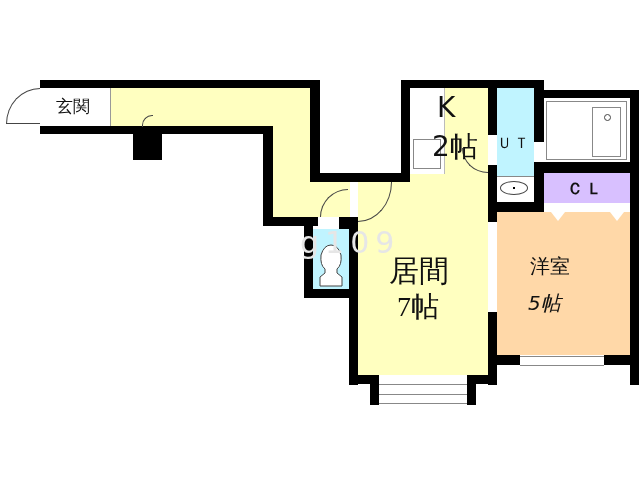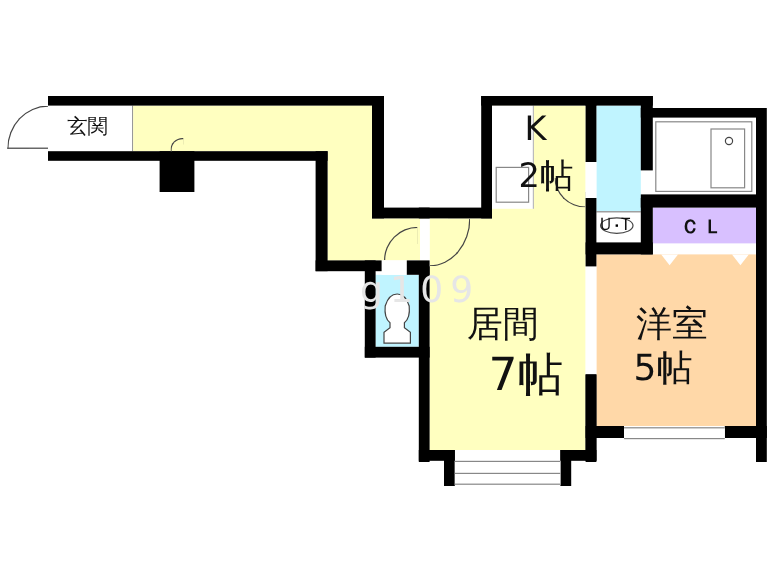--- a/index.html
+++ b/index.html
@@ -93,18 +93,18 @@
 
 <svg class="abs" style="left:316px;top:243px;" width="30" height="44" viewBox="0 0 30 44">
   <path d="M4 43 L4 34 L9 30 L9 26 Q4 22 5 12 Q8 2 15 2 Q22 2 25 12 Q26 22 21 26 L21 30 L26 34 L26 43 Z" fill="#fff" stroke="#444" stroke-width="1"></path>
 </svg>
 
 <div class="wm" style="left:300px;top:225px;">g109</div>
 
 <div class="lbl" style="left:56px;top:98px;font-size:17px;">玄関</div>
 <div class="lbl" style="left:437px;top:94px;font-size:28px;">K</div>
 <div class="lbl" style="left:432px;top:133px;font-size:28px;">2帖</div>
-<div class="lbl" style="left:497px;top:136px;font-size:15px;letter-spacing:2px;margin-top:44px;">ＵＴ</div>
+<div class="lbl" style="left:497px;top:136px;font-size:15px;letter-spacing:2px;">ＵＴ</div>
 <div class="lbl" style="left:567px;top:181px;font-size:16px;letter-spacing:3px;font-weight:bold;">ＣＬ</div>
 <div class="lbl" style="left:389px;top:256px;font-size:30px;">居間</div>
-<div class="lbl" style="left:407px;top:293px;font-size:38px;">7帖</div>
-<div class="lbl" style="left:530px;top:256px;font-size:30px;">洋室</div>
-<div class="lbl" style="left:528px;top:293px;font-size:30px;">5帖</div>
+<div class="lbl" style="left:397px;top:293px;font-size:28px;font-family:Liberation Serif, serif;">7帖</div>
+<div class="lbl" style="left:530px;top:256px;font-size:20px;">洋室</div>
+<div class="lbl" style="left:528px;top:293px;font-size:20px;font-style:italic;">5帖</div>
 
 </body></html>

